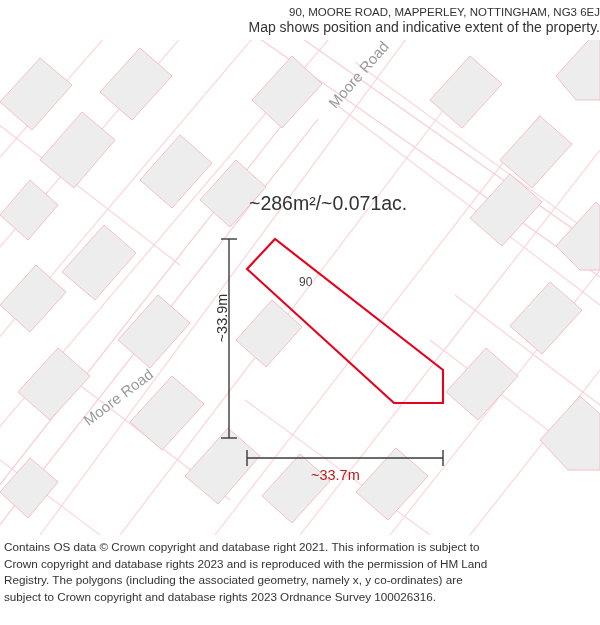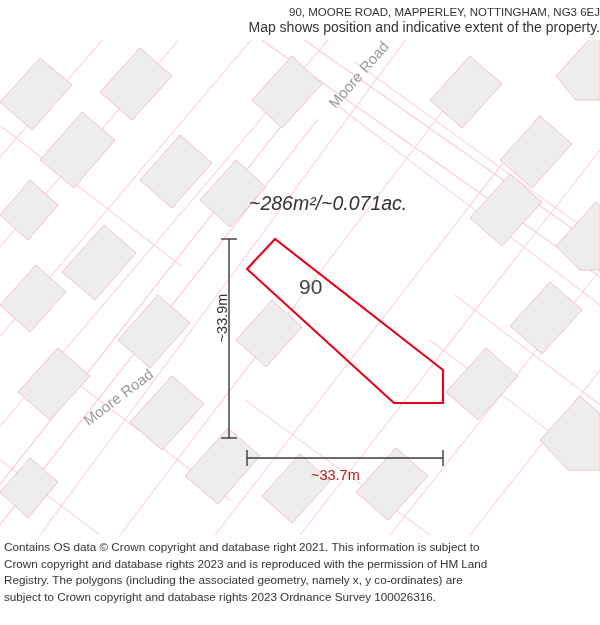--- a/index.html
+++ b/index.html
@@ -77,27 +77,26 @@
     transform: rotate(-37deg);
     transform-origin: left top;
   }
   .area-label {
     position: absolute;
     left: 249px;
     top: 152px;
     font-size: 19.5px;
     color: #333333;
     white-space: nowrap;
-    font-style: italic;
   }
   .house-number {
     position: absolute;
     left: 299px;
     top: 235px;
-    font-size: 21px;
+    font-size: 12px;
     color: #444444;
   }
   .dim-vertical {
     position: absolute;
     left: 198px;
     top: 270px;
     font-size: 14.5px;
     color: #333333;
     transform: rotate(-90deg);
     transform-origin: center center;

